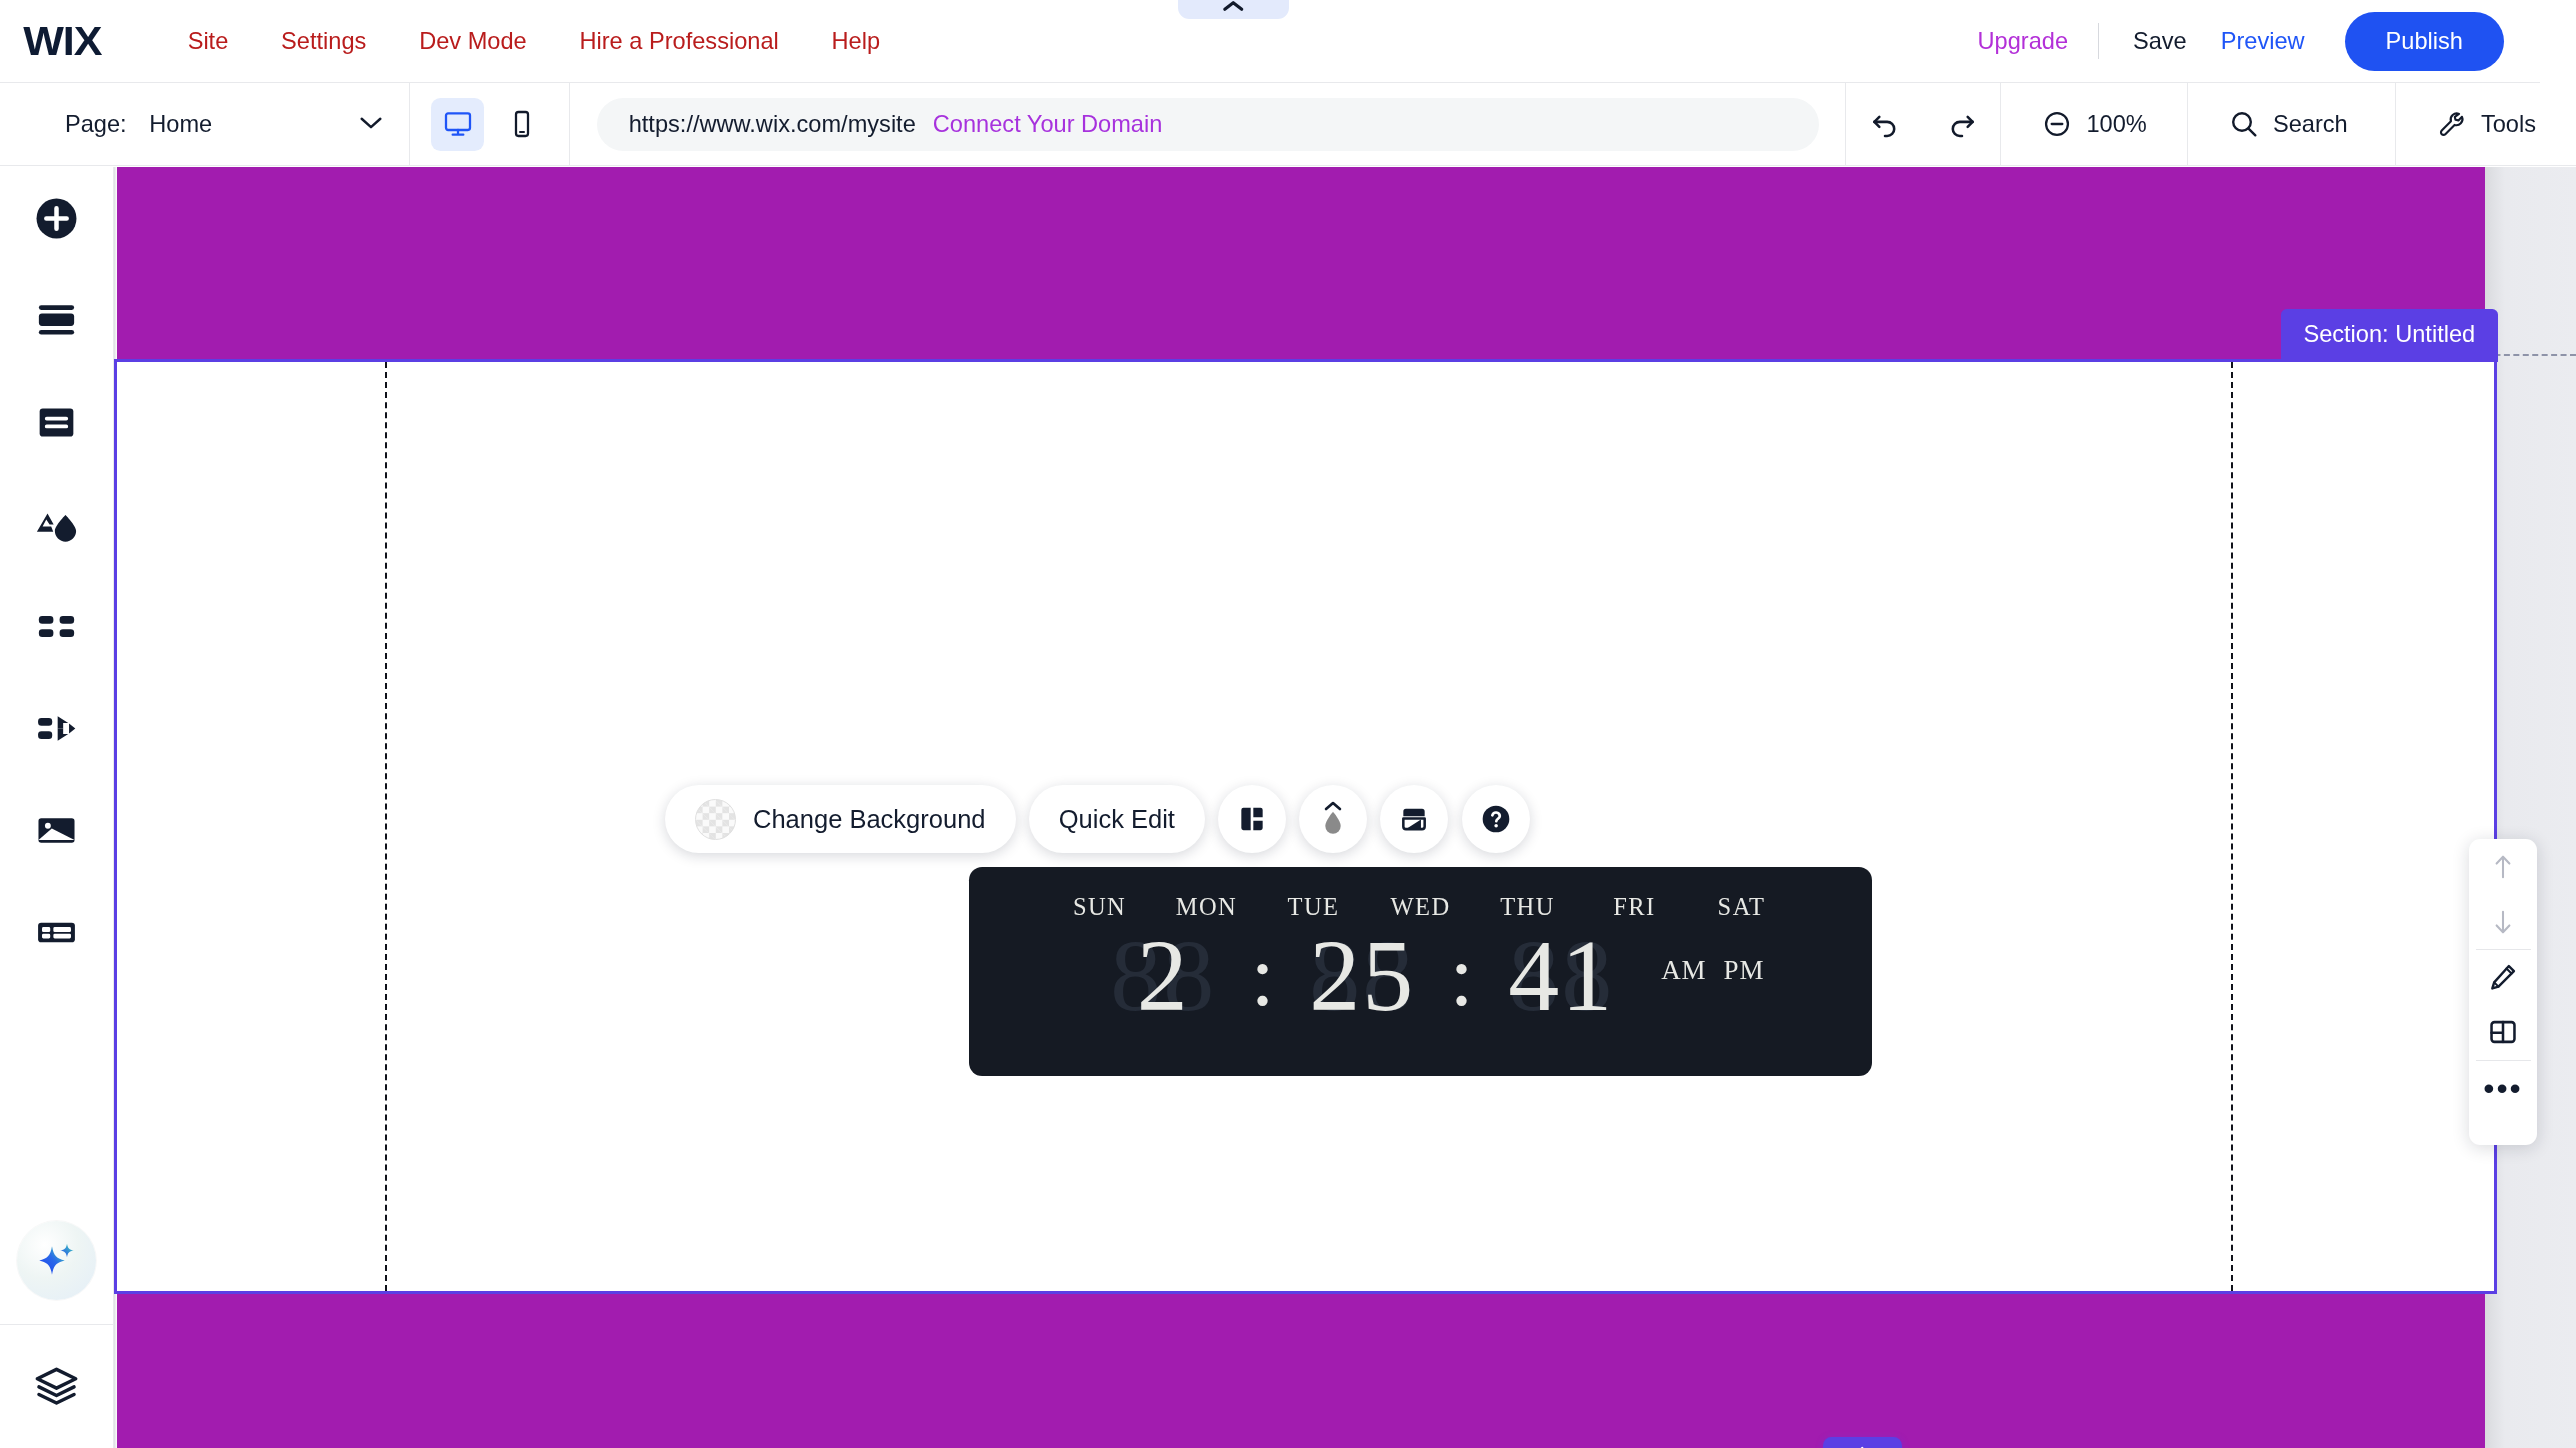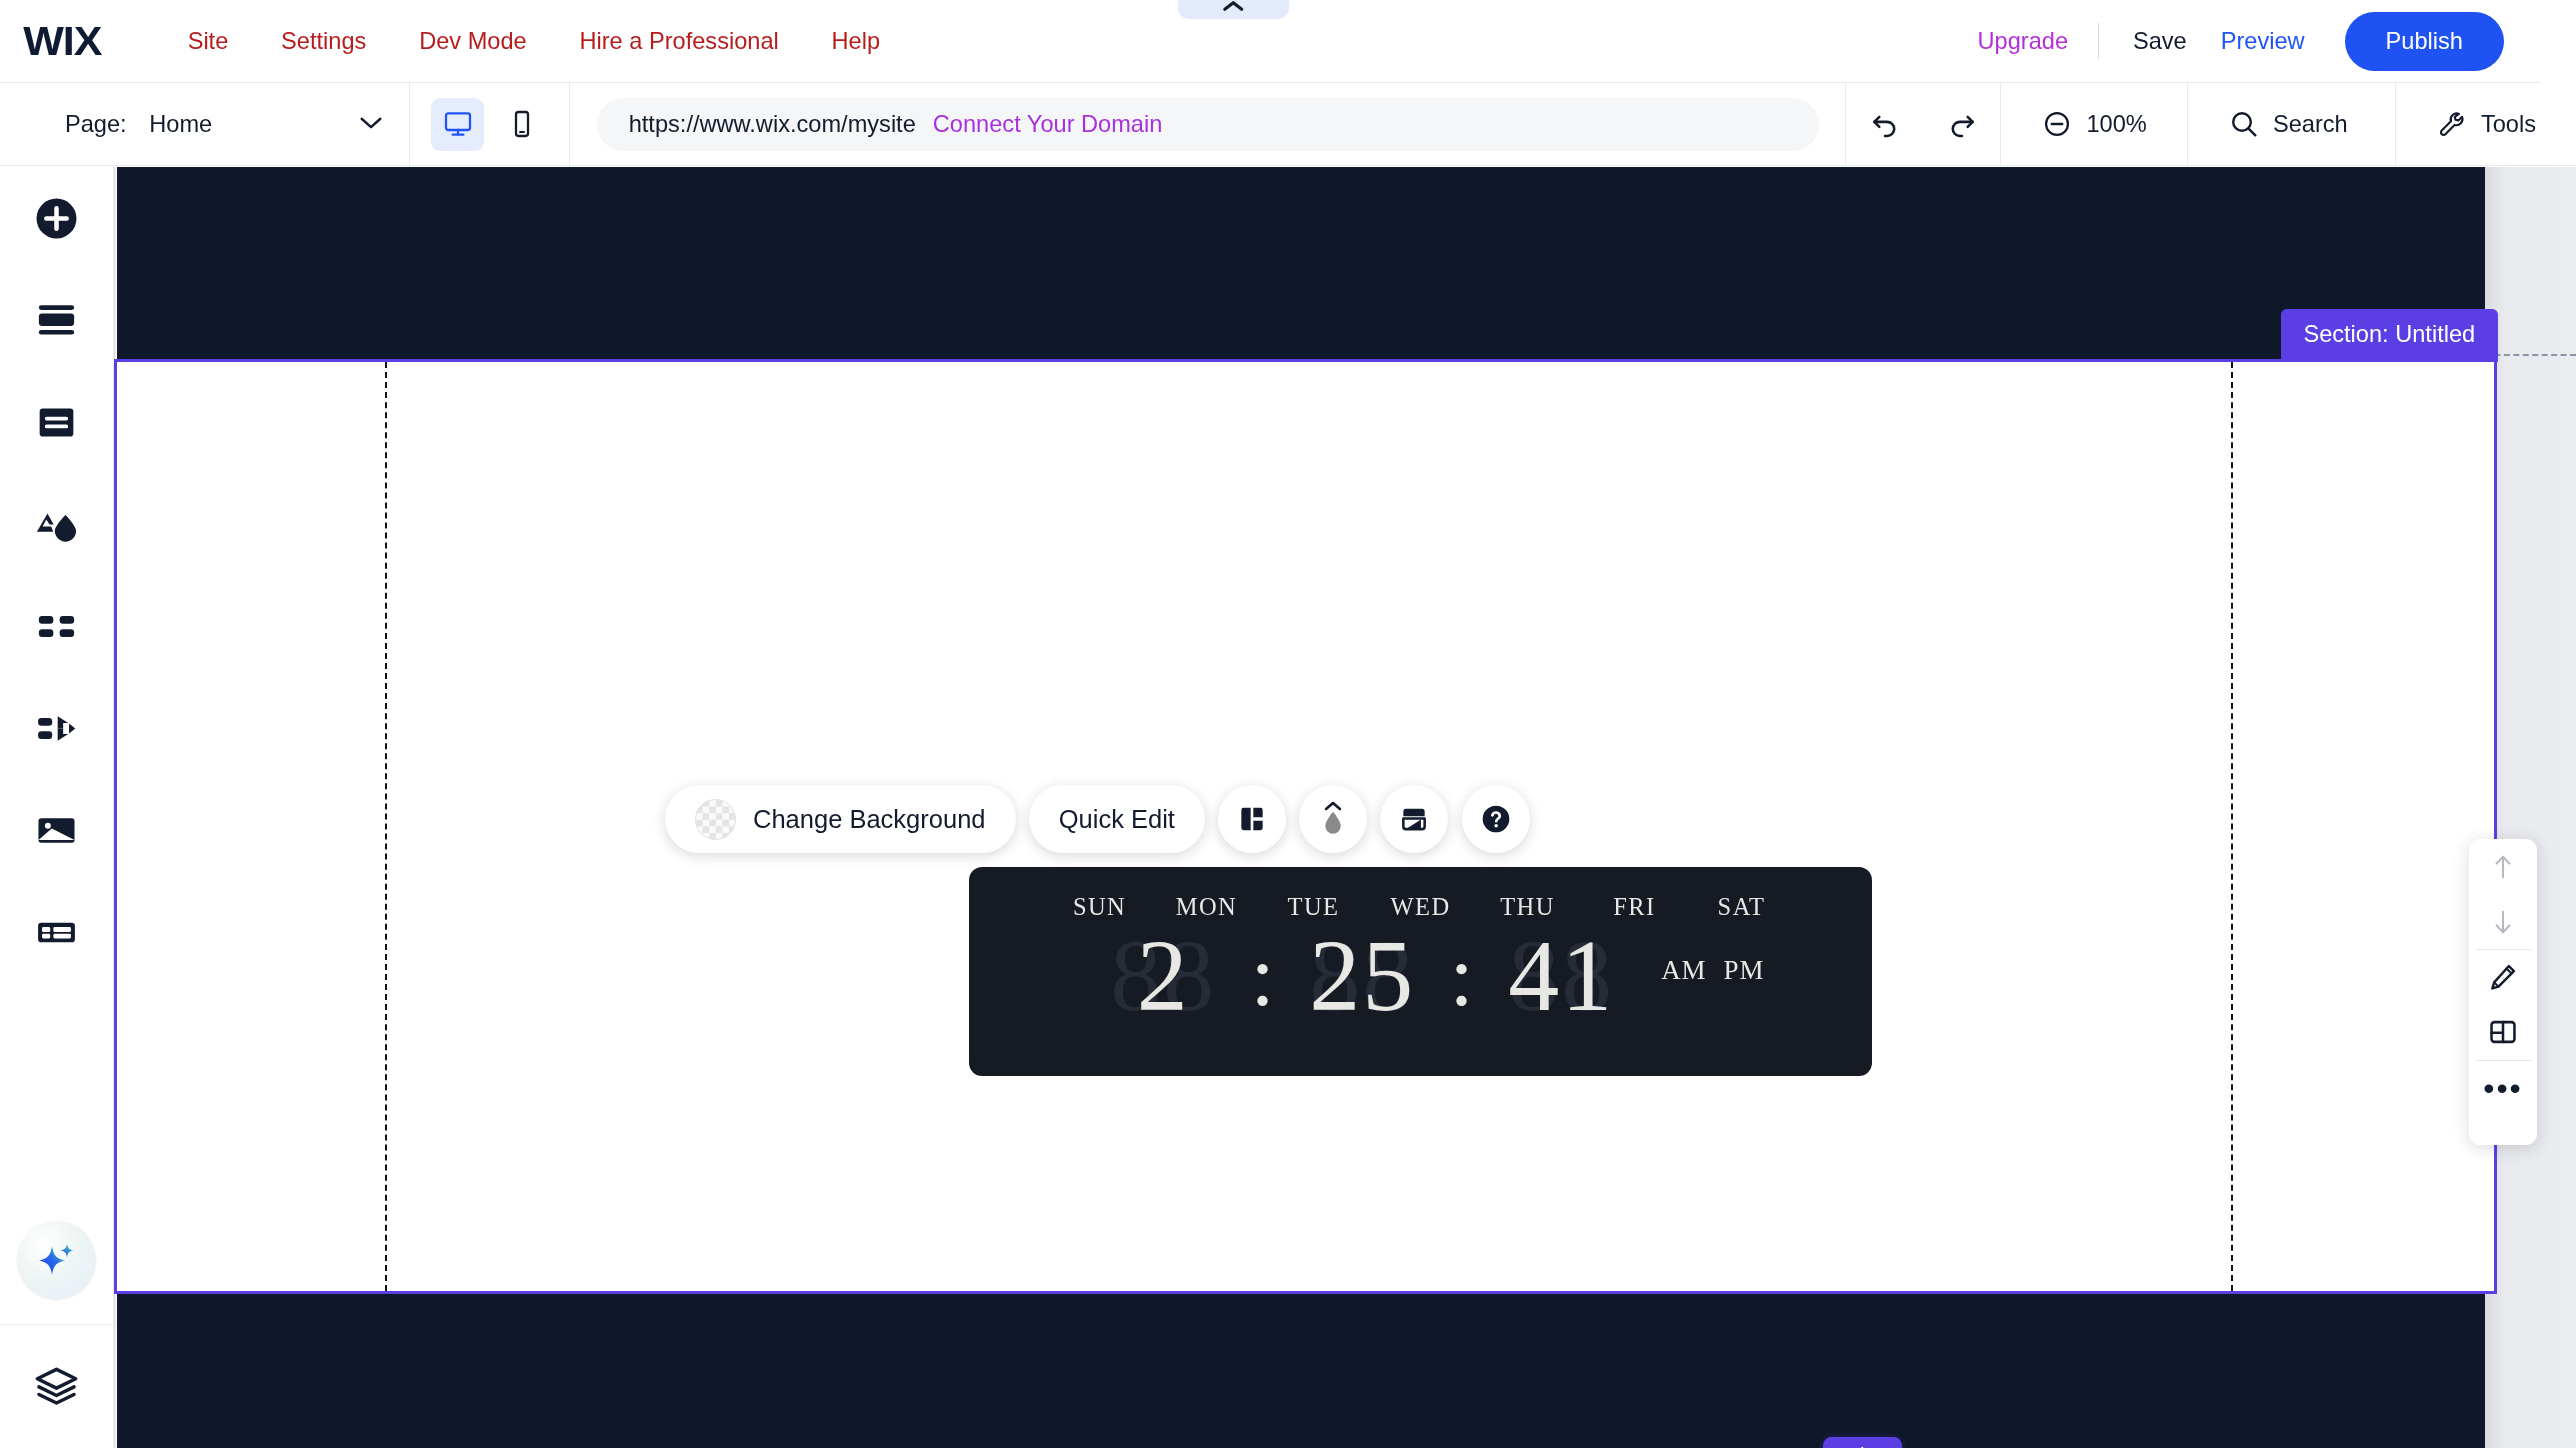--- a/index.html
+++ b/index.html
@@ -129,21 +129,21 @@
     cursor: pointer; margin-bottom: 24.5px;
     box-shadow: 0 0 0 0.9px rgba(0,0,0,0.03);
   }
   .sb-divider { width: 114px; height: 0.9px; background: #e8e9ec; }
   .sb-layers { width: 114px; height: 123px; display: flex; align-items: center; justify-content: center; cursor: pointer; }
 
   
   .canvas-area {
     position: absolute; top: 167px; left: 114px;
     width: 2462px; height: 1281px;
-    background: #0f172a;
+    background: #a21caf;
     overflow: hidden;
   }
   .outer-gray {
     position: absolute; top: 0; right: 0;
     width: 91px; height: 1281px;
     background: linear-gradient(to right, #d9dade 0%, #e9eaee 22%, #ebecf0 100%);
   }
   .outer-dashed {
     position: absolute; top: 187px; right: 0; width: 91px; height: 0;
     border-top: 2.8px dashed #8e93a8;

